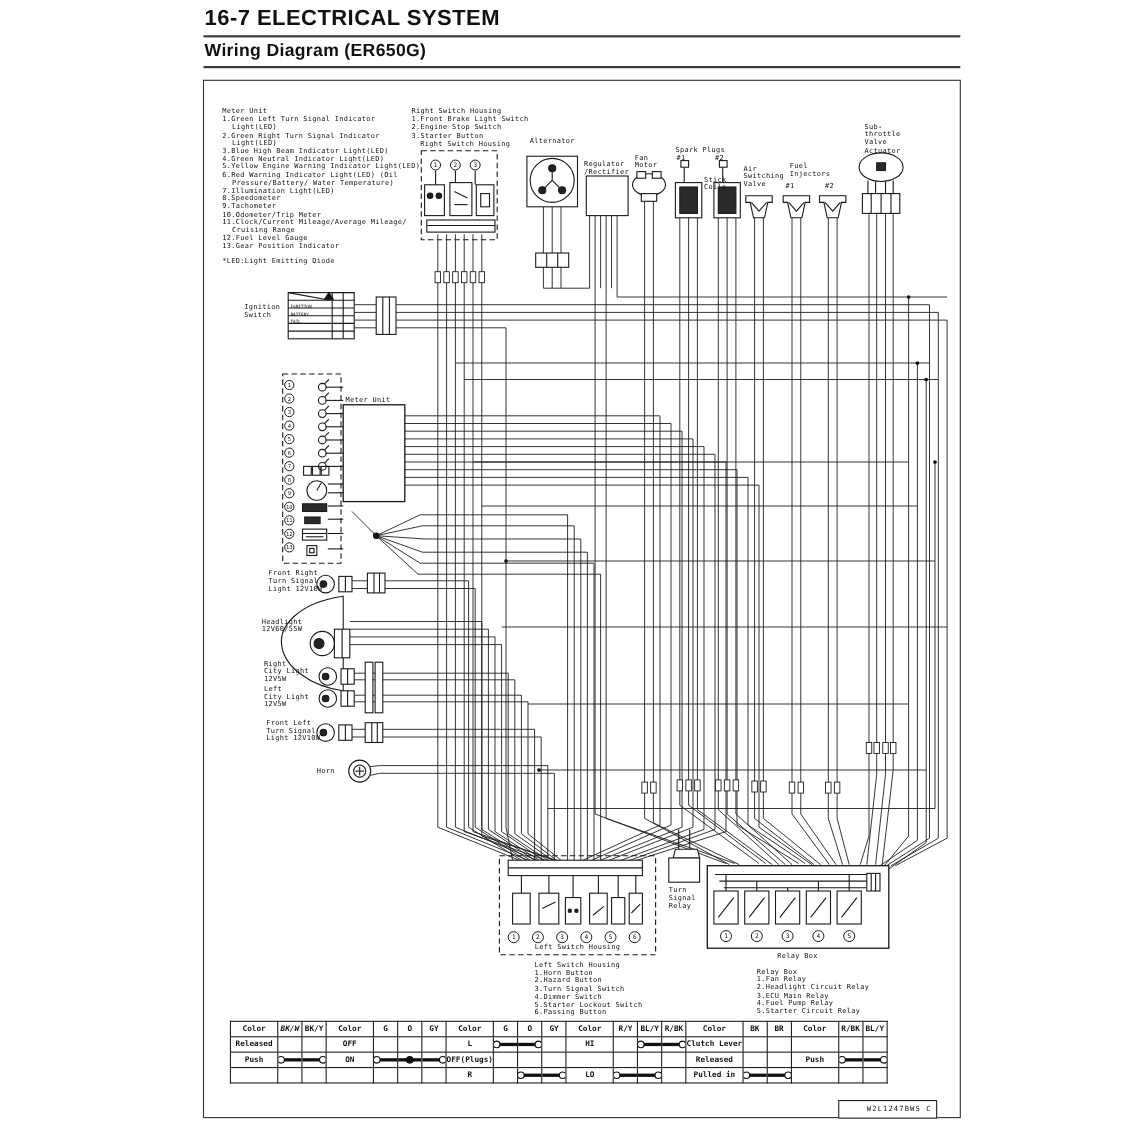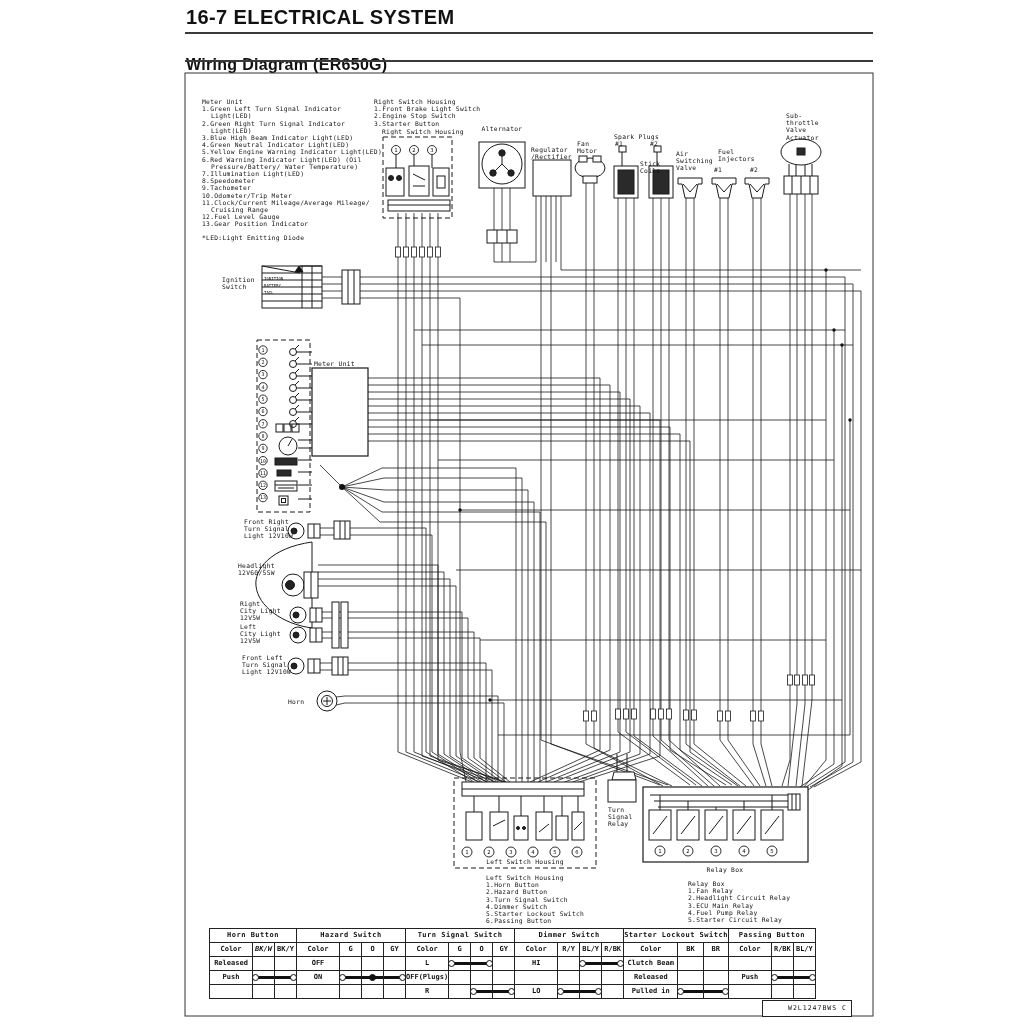--- a/index.html
+++ b/index.html
@@ -1,18 +1,18 @@
 <!DOCTYPE html>
 <html><head>
 <meta charset="utf-8">
 <style>
   html,body{margin:0;padding:0;width:1024px;height:1024px;background:#fff;position:relative;
     font-family:"DejaVu Sans Mono",monospace;color:#111;}
   .hdr1{position:absolute;left:186px;top:6px;font:bold 20px "Liberation Sans",sans-serif;letter-spacing:.4px;}
-  .hdr2{position:absolute;left:186px;top:56px;font:bold 16px "Liberation Sans",sans-serif;letter-spacing:.3px;}
+  .hdr2{position:absolute;left:186px;top:38px;font:bold 16px "Liberation Sans",sans-serif;letter-spacing:.3px;}
   .rule{position:absolute;left:185px;width:688px;height:2px;background:#3a3a3a;}
   .lbl{position:absolute;font:6.3px/7.2px "DejaVu Sans Mono",monospace;letter-spacing:.3px;white-space:pre;}
   .lbl.center{text-align:center;}
   .list{position:absolute;font:6.3px/7.2px "DejaVu Sans Mono",monospace;letter-spacing:.3px;}
   .list .li{padding-left:9px;text-indent:-9px;}
   .list .hd{padding-left:0;text-indent:0;}
   .tiny .li{font-size:4px;line-height:7px;letter-spacing:0;}
   svg#diagram{position:absolute;left:0;top:0;}
   
   #conn-table-wrap{position:absolute;left:209px;top:928px;}
@@ -520,28 +520,20 @@
       <div class="li">3.ECU Main Relay</div>
       <div class="li">4.Fuel Pump Relay</div>
       <div class="li">5.Starter Circuit Relay</div>
     </div>
 </div>
 
 <div id="conn-table-wrap">
   <table class="conn">
       <tbody>
         <tr>
-          <td class="g-title" colspan="3">Horn Button</td>
-          <td class="g-title" colspan="4">Hazard Switch</td>
-          <td class="g-title" colspan="4">Turn Signal Switch</td>
-          <td class="g-title" colspan="4">Dimmer Switch</td>
-          <td class="g-title" colspan="3">Starter Lockout Switch</td>
-          <td class="g-title" colspan="3">Passing Button</td>
-        </tr>
-        <tr>
           <td style="width: 42px;">Color</td>
           <td style="width: 21px; font-style: italic;">BK/W</td>
           <td style="width: 21px;">BK/Y</td>
           <td style="width: 42px;">Color</td>
           <td style="width: 21px;">G</td>
           <td style="width: 21px;">O</td>
           <td style="width: 21px;">GY</td>
           <td style="width: 42px;">Color</td>
           <td style="width: 21px;">G</td>
           <td style="width: 21px;">O</td>
@@ -574,21 +566,21 @@
           </td>
           <td></td>
           <td class="state">HI</td>
           <td></td>
           <td>
             <div class="conn-bar cb-s"></div>
           </td>
           <td>
             <div class="conn-bar cb-e"></div>
           </td>
-          <td class="state">Clutch Beam</td>
+          <td class="state">Clutch Lever</td>
           <td></td>
           <td></td>
           <td class="state"></td>
           <td></td>
           <td></td>
         </tr>
         <tr>
           <td class="state">Push</td>
           <td>
             <div class="conn-bar cb-s"></div>

